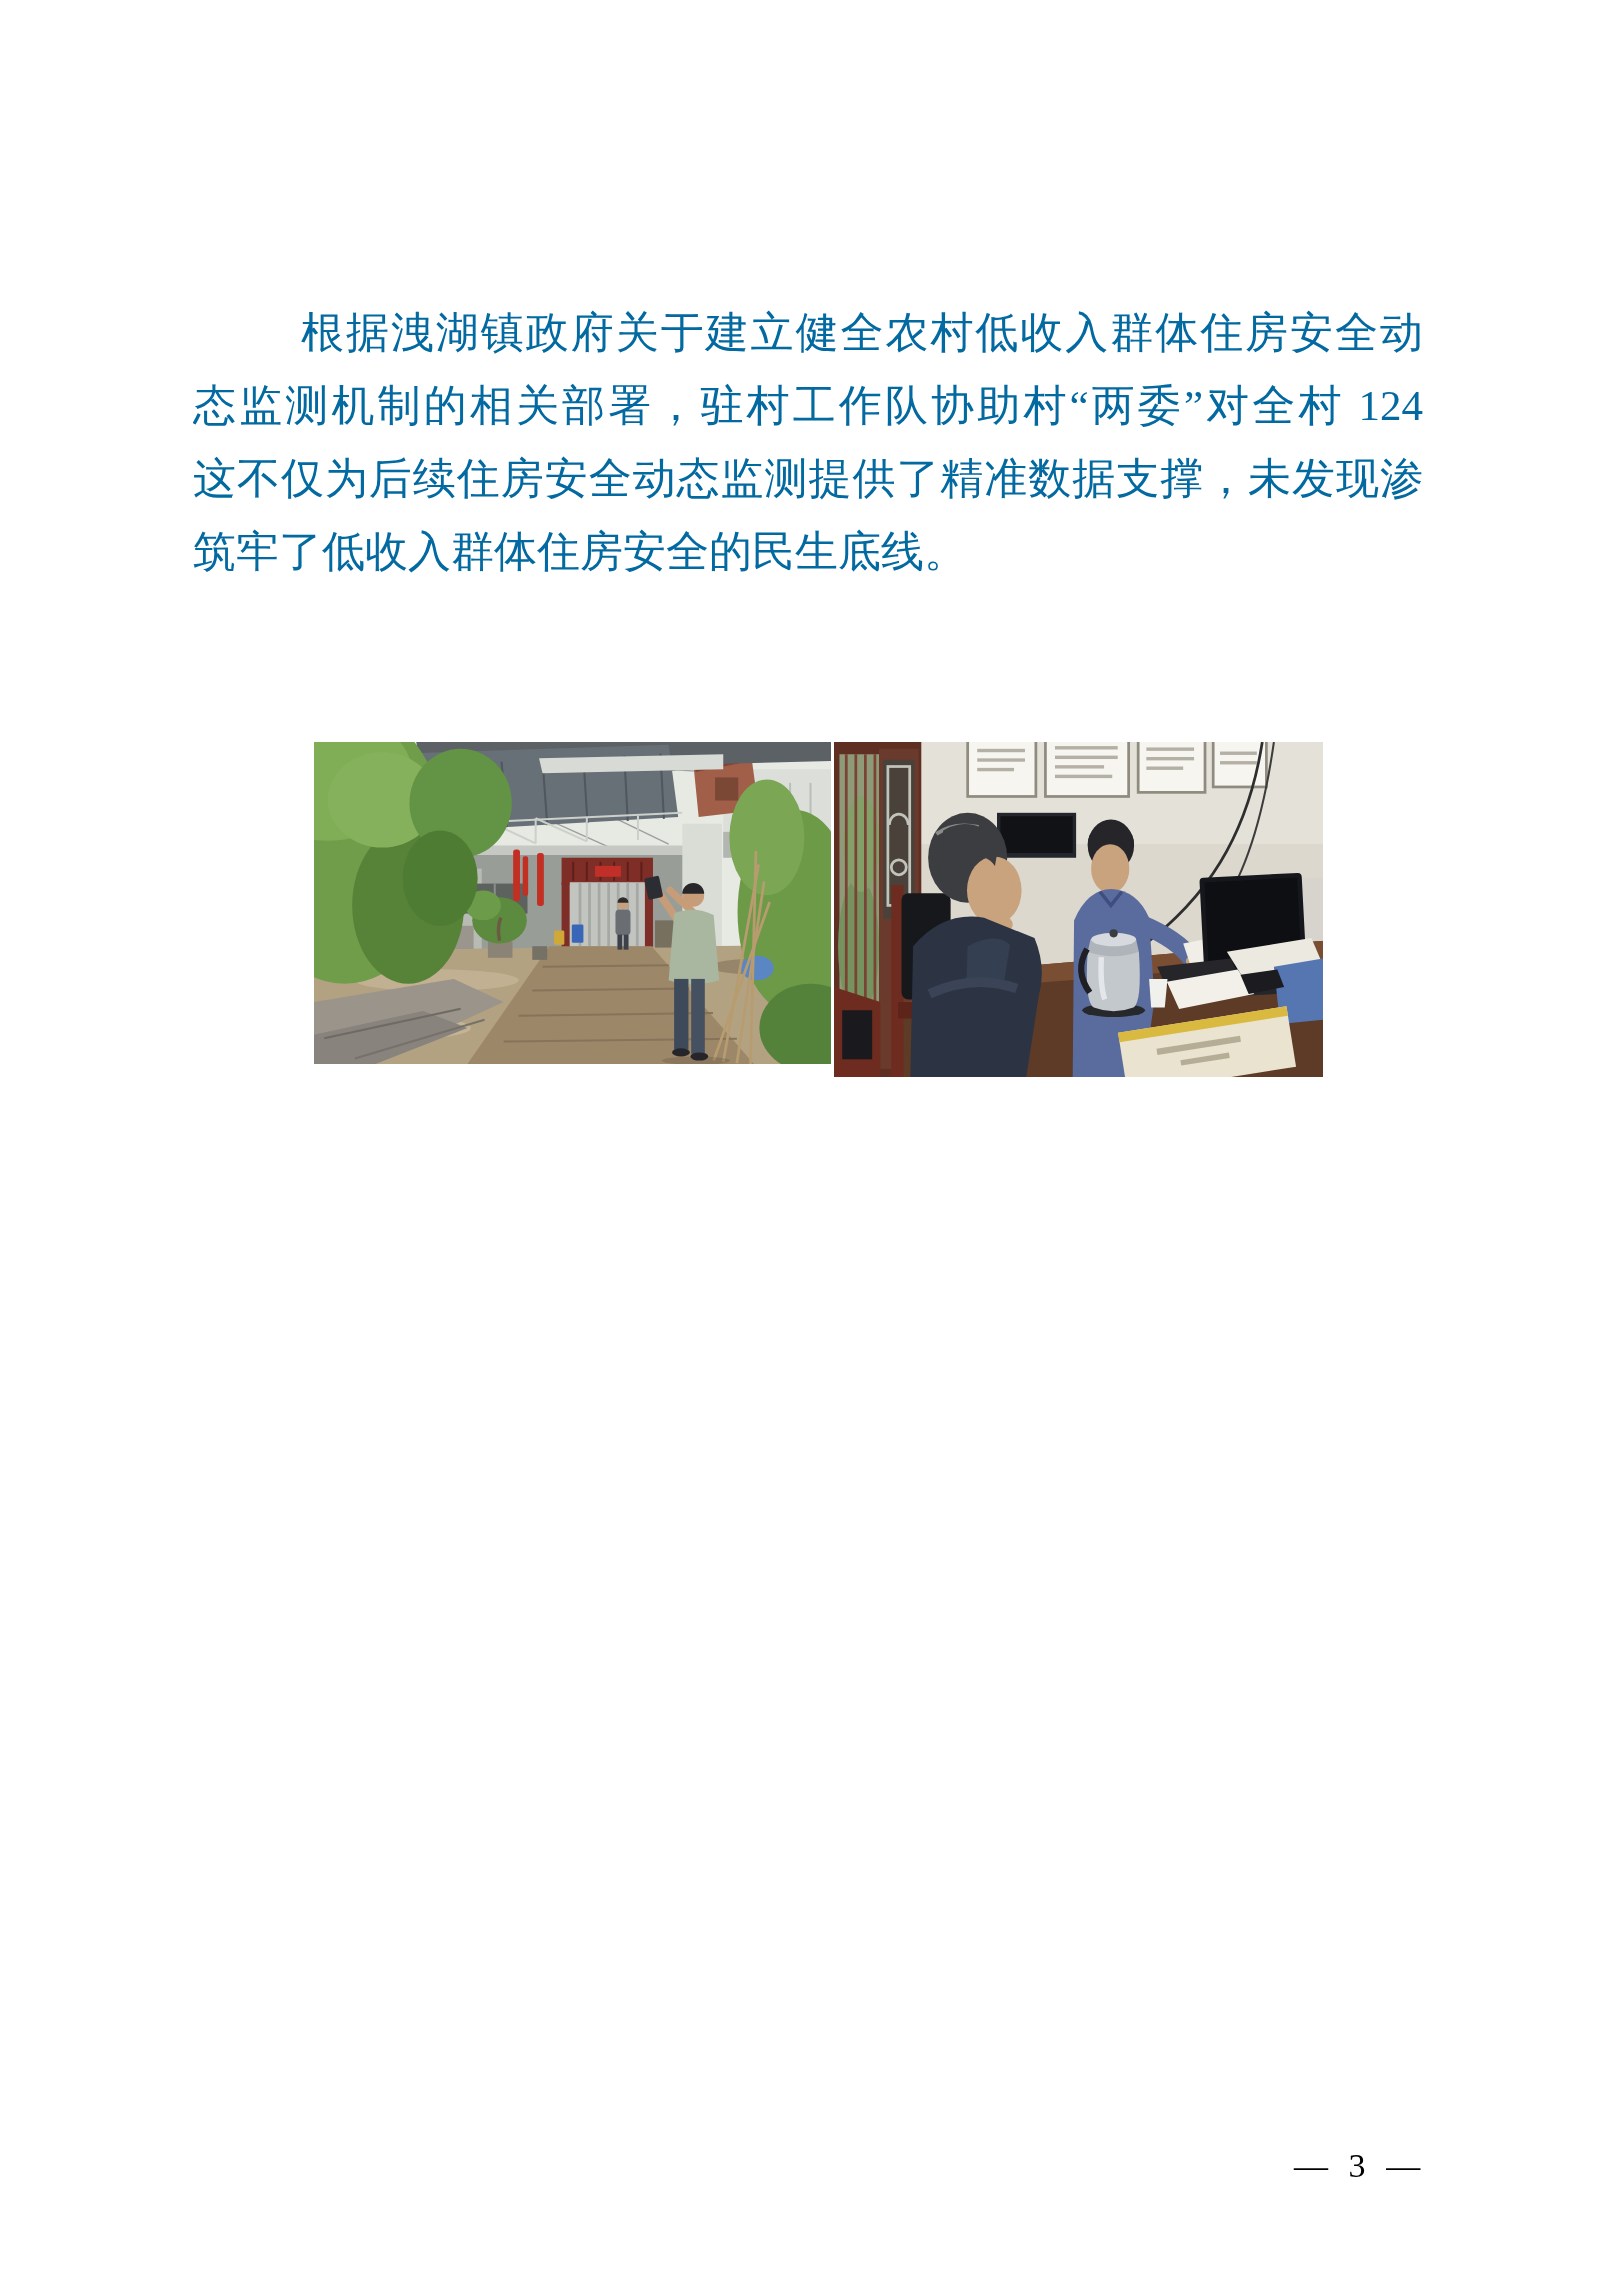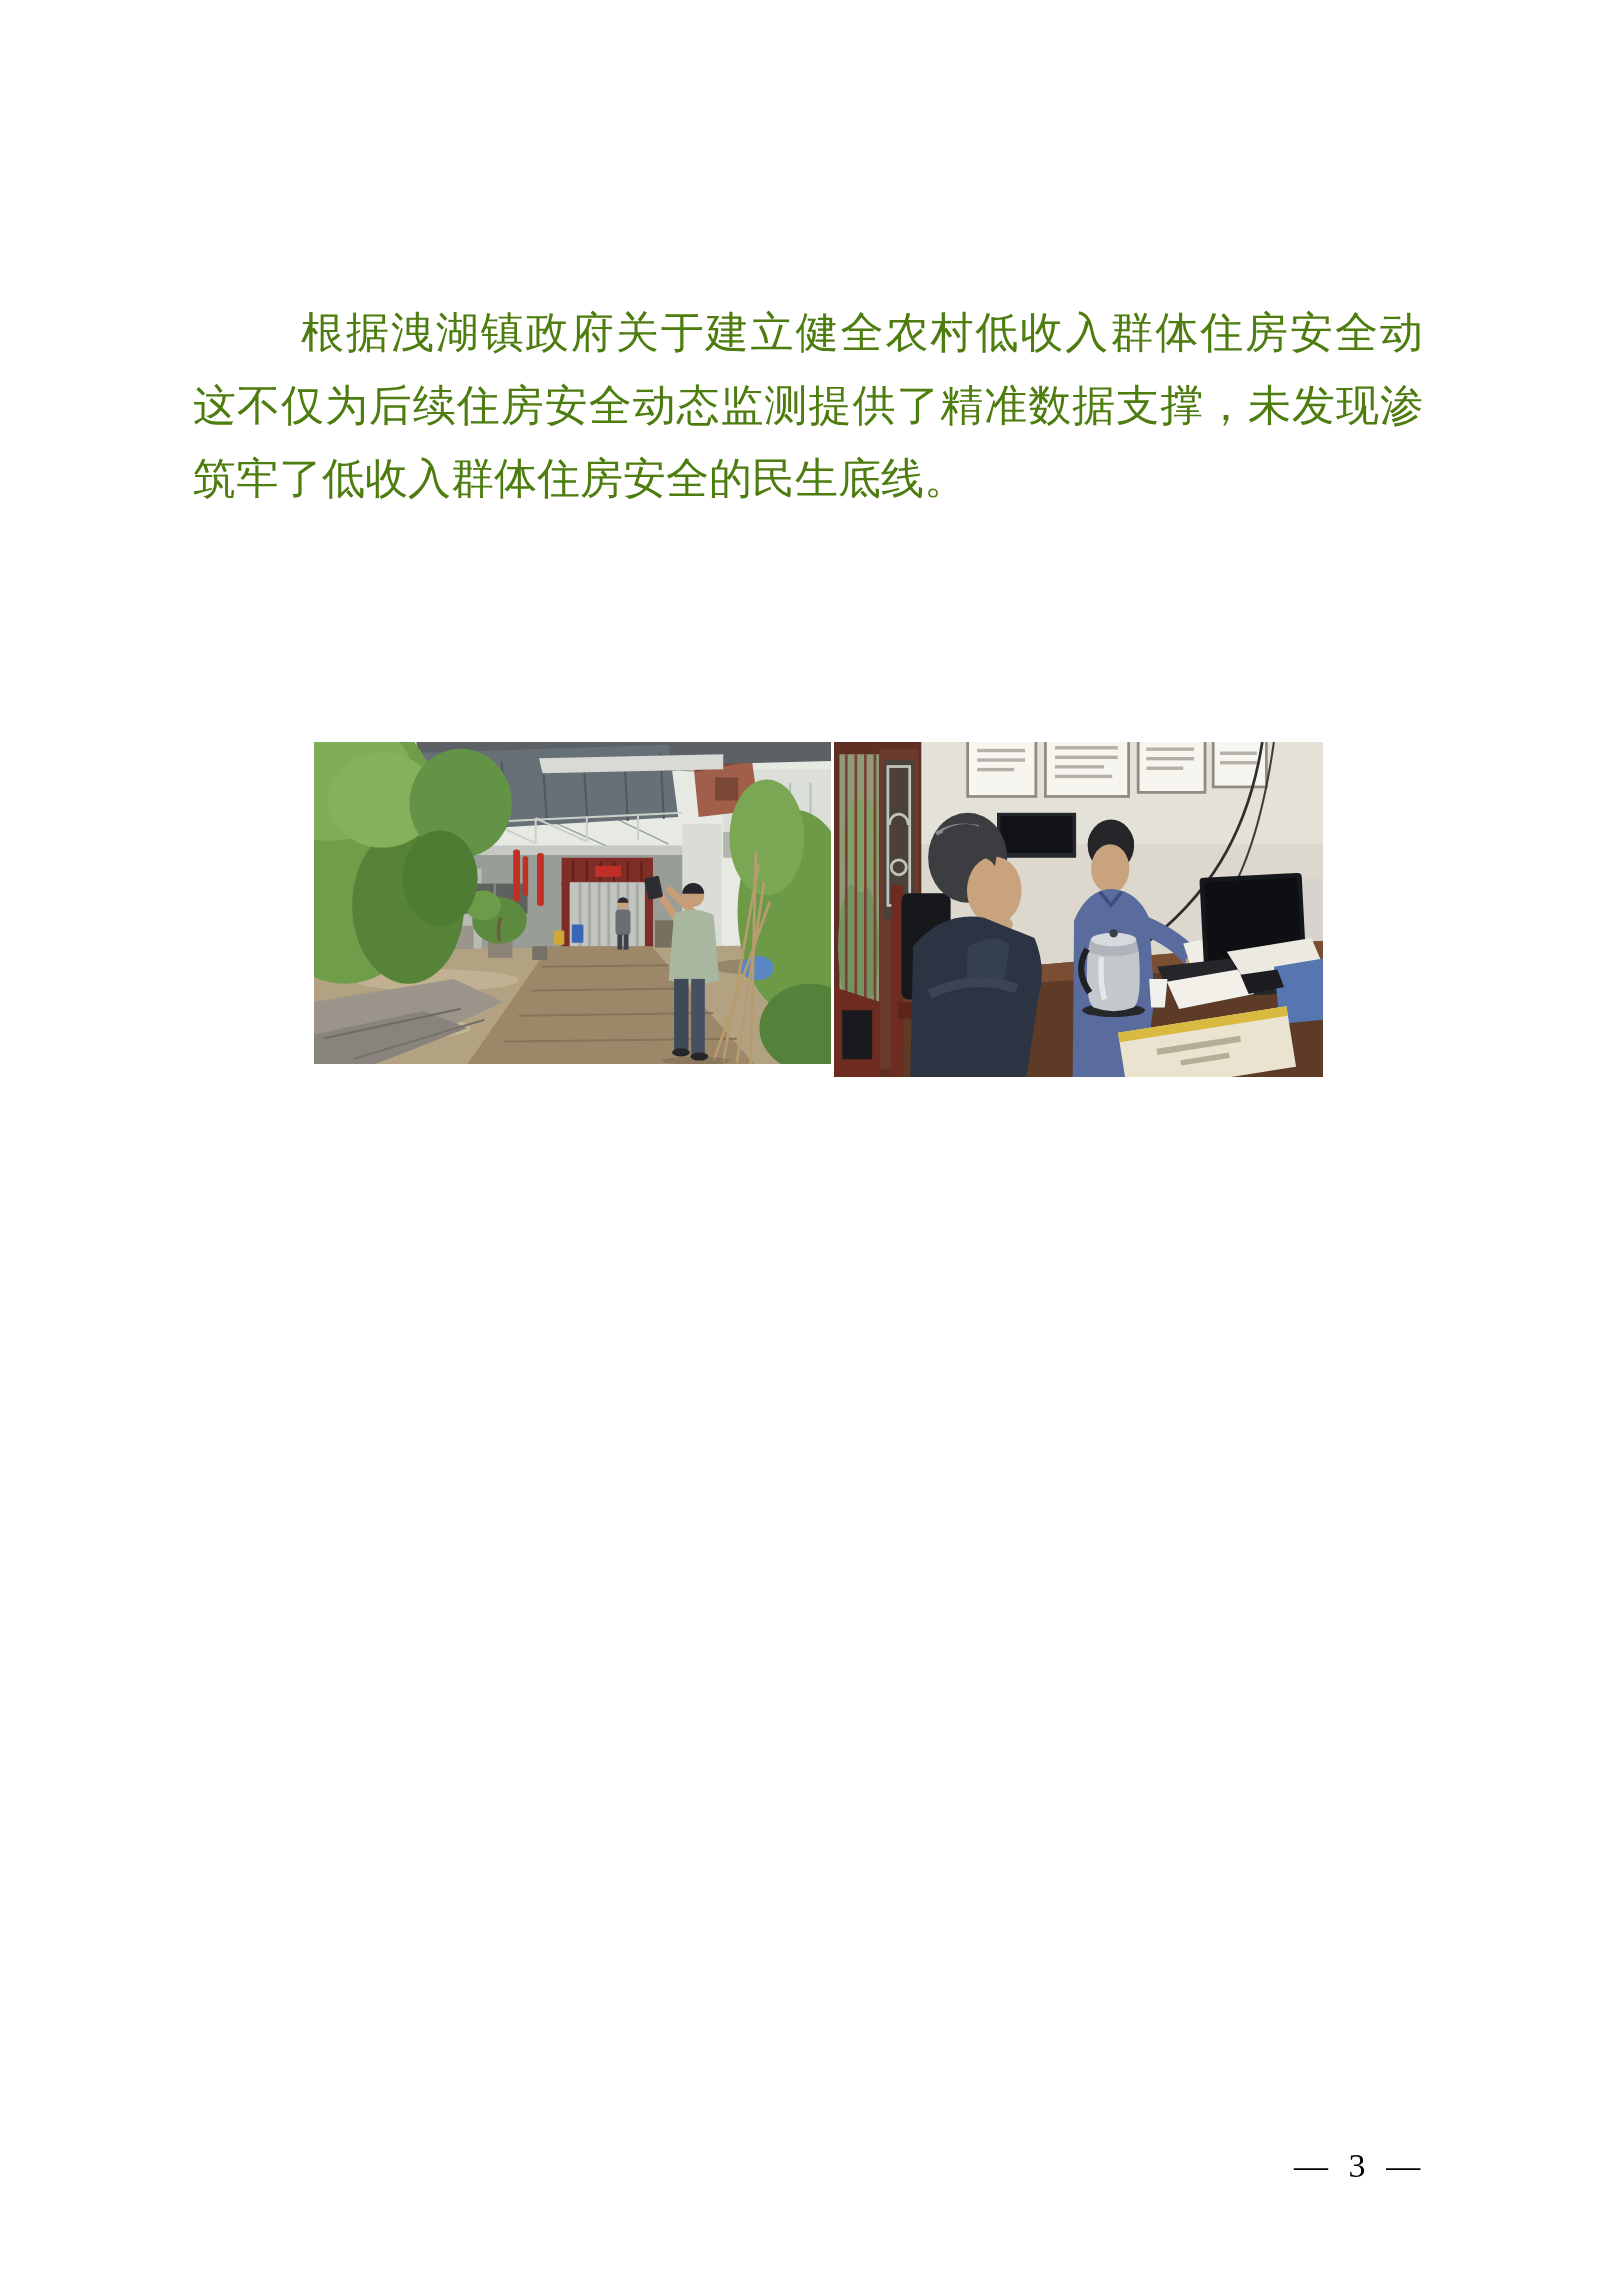--- a/index.html
+++ b/index.html
@@ -4,21 +4,21 @@
 <style>
   html,body{margin:0;padding:0;}
   body{
     width:1623px;height:2295px;position:relative;overflow:hidden;
     background:#ffffff;
     font-family:"Liberation Serif","DejaVu Serif",serif;
   }
   .page{position:absolute;inset:0;background:#ffffff;}
   .body-text{
     position:absolute;left:193px;top:296px;width:1230px;
-    font-size:43px;color:#4d7c0f;
+    font-size:43px;color:#0369a1;
   }
   .line{
     height:73px;line-height:73px;overflow:hidden;
     text-align:justify;text-align-last:justify;
     white-space:normal;
   }
   .line.first{text-indent:108px;}
   .line.last{text-align:center;text-align-last:left;}
   .photo{position:absolute;overflow:hidden;background:#cfd2c9;}
   #photo-left{left:314px;top:742px;width:517px;height:322px;}
@@ -30,20 +30,21 @@
     letter-spacing:2.7px;word-spacing:6.8px;white-space:nowrap;
   }
 </style>
 </head>
 <body>
 
 <div class="page">
 
   <div class="body-text">
     <div class="line first">根据洩湖镇政府关于建立健全农村低收入群体住房安全动</div>
+    <div class="line">态监测机制的相关部署，驻村工作队协助村“两委”对全村 124</div>
     <div class="line">这不仅为后续住房安全动态监测提供了精准数据支撑，未发现渗漏</div>
     <div class="line last">筑牢了低收入群体住房安全的民生底线。</div>
   </div>
 
   <div class="photo" id="photo-left">
     <svg viewBox="0 0 758 473" preserveAspectRatio="none">
       <rect width="758" height="473" fill="#e7eae3"></rect>
 
       <g stroke="#9aa09e" stroke-width="2" fill="none">
         <path d="M0,58 Q360,14 758,60"></path>

